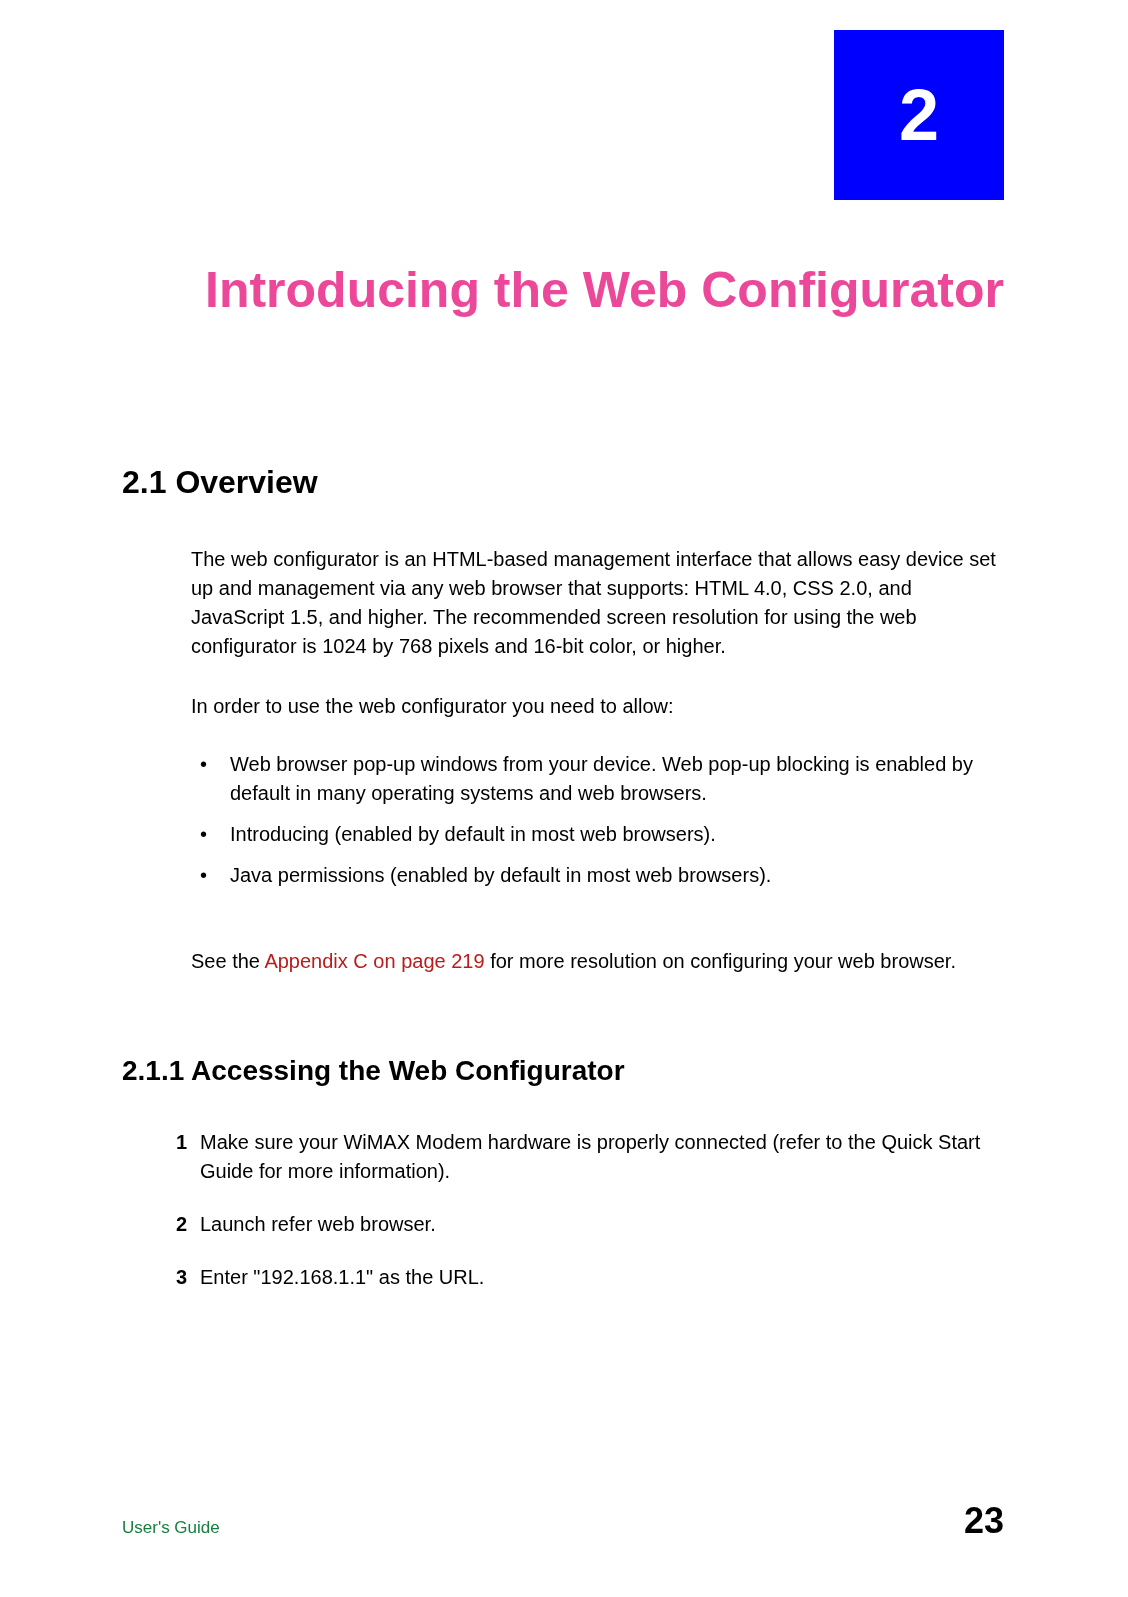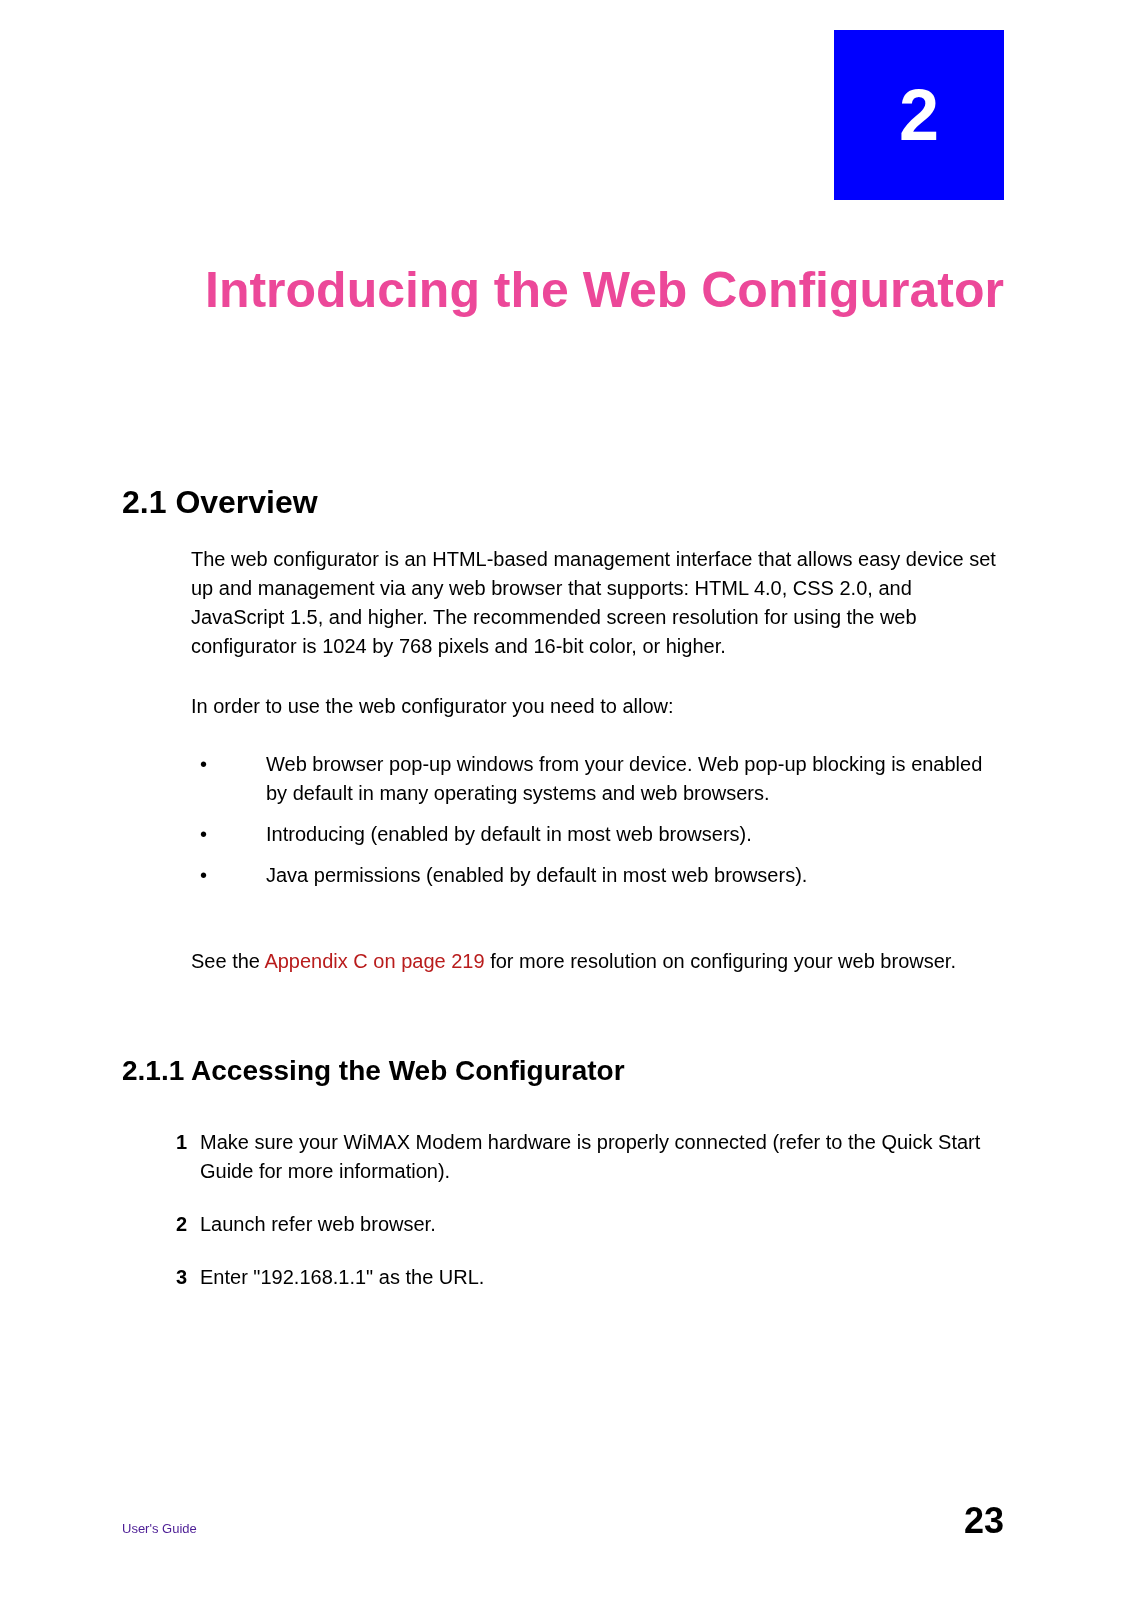--- a/index.html
+++ b/index.html
@@ -52,21 +52,21 @@
       line-height: 1.2;
       font-family: Arial, Helvetica, sans-serif;
     }
     .section-heading {
       position: absolute;
       left: 122px;
       font-weight: bold;
       font-family: Arial, Helvetica, sans-serif;
     }
     .section-2-1 {
-      top: 484px;
+      top: 464px;
       font-size: 32px;
       text-align: right;
     }
     .body-text {
       position: absolute;
       left: 191px;
       right: 130px;
       font-size: 20px;
       line-height: 1.45;
       color: #000000;
@@ -88,21 +88,20 @@
       font-size: 20px;
       line-height: 1.45;
       margin-bottom: 12px;
     }
     .bullet-marker {
       width: 30px;
       flex-shrink: 0;
     }
     .bullet-text {
       flex: 1;
-      margin-left: 36px;
     }
     .para-3 {
       top: 947px;
     }
     .link-text {
       color: #b91c1c;
     }
     .subsection-heading {
       position: absolute;
       left: 122px;
@@ -136,22 +135,22 @@
     .footer {
       position: absolute;
       bottom: 55px;
       left: 122px;
       right: 124px;
       display: flex;
       justify-content: space-between;
       align-items: baseline;
     }
     .footer-left {
-      font-size: 13px;
-      color: #4c1d95;
+      font-size: 17px;
+      color: #15803d;
     }
     .footer-right {
       font-size: 36px;
       font-weight: bold;
       font-family: Arial, Helvetica, sans-serif;
     }
   </style>
 </head>
 <body>
 

